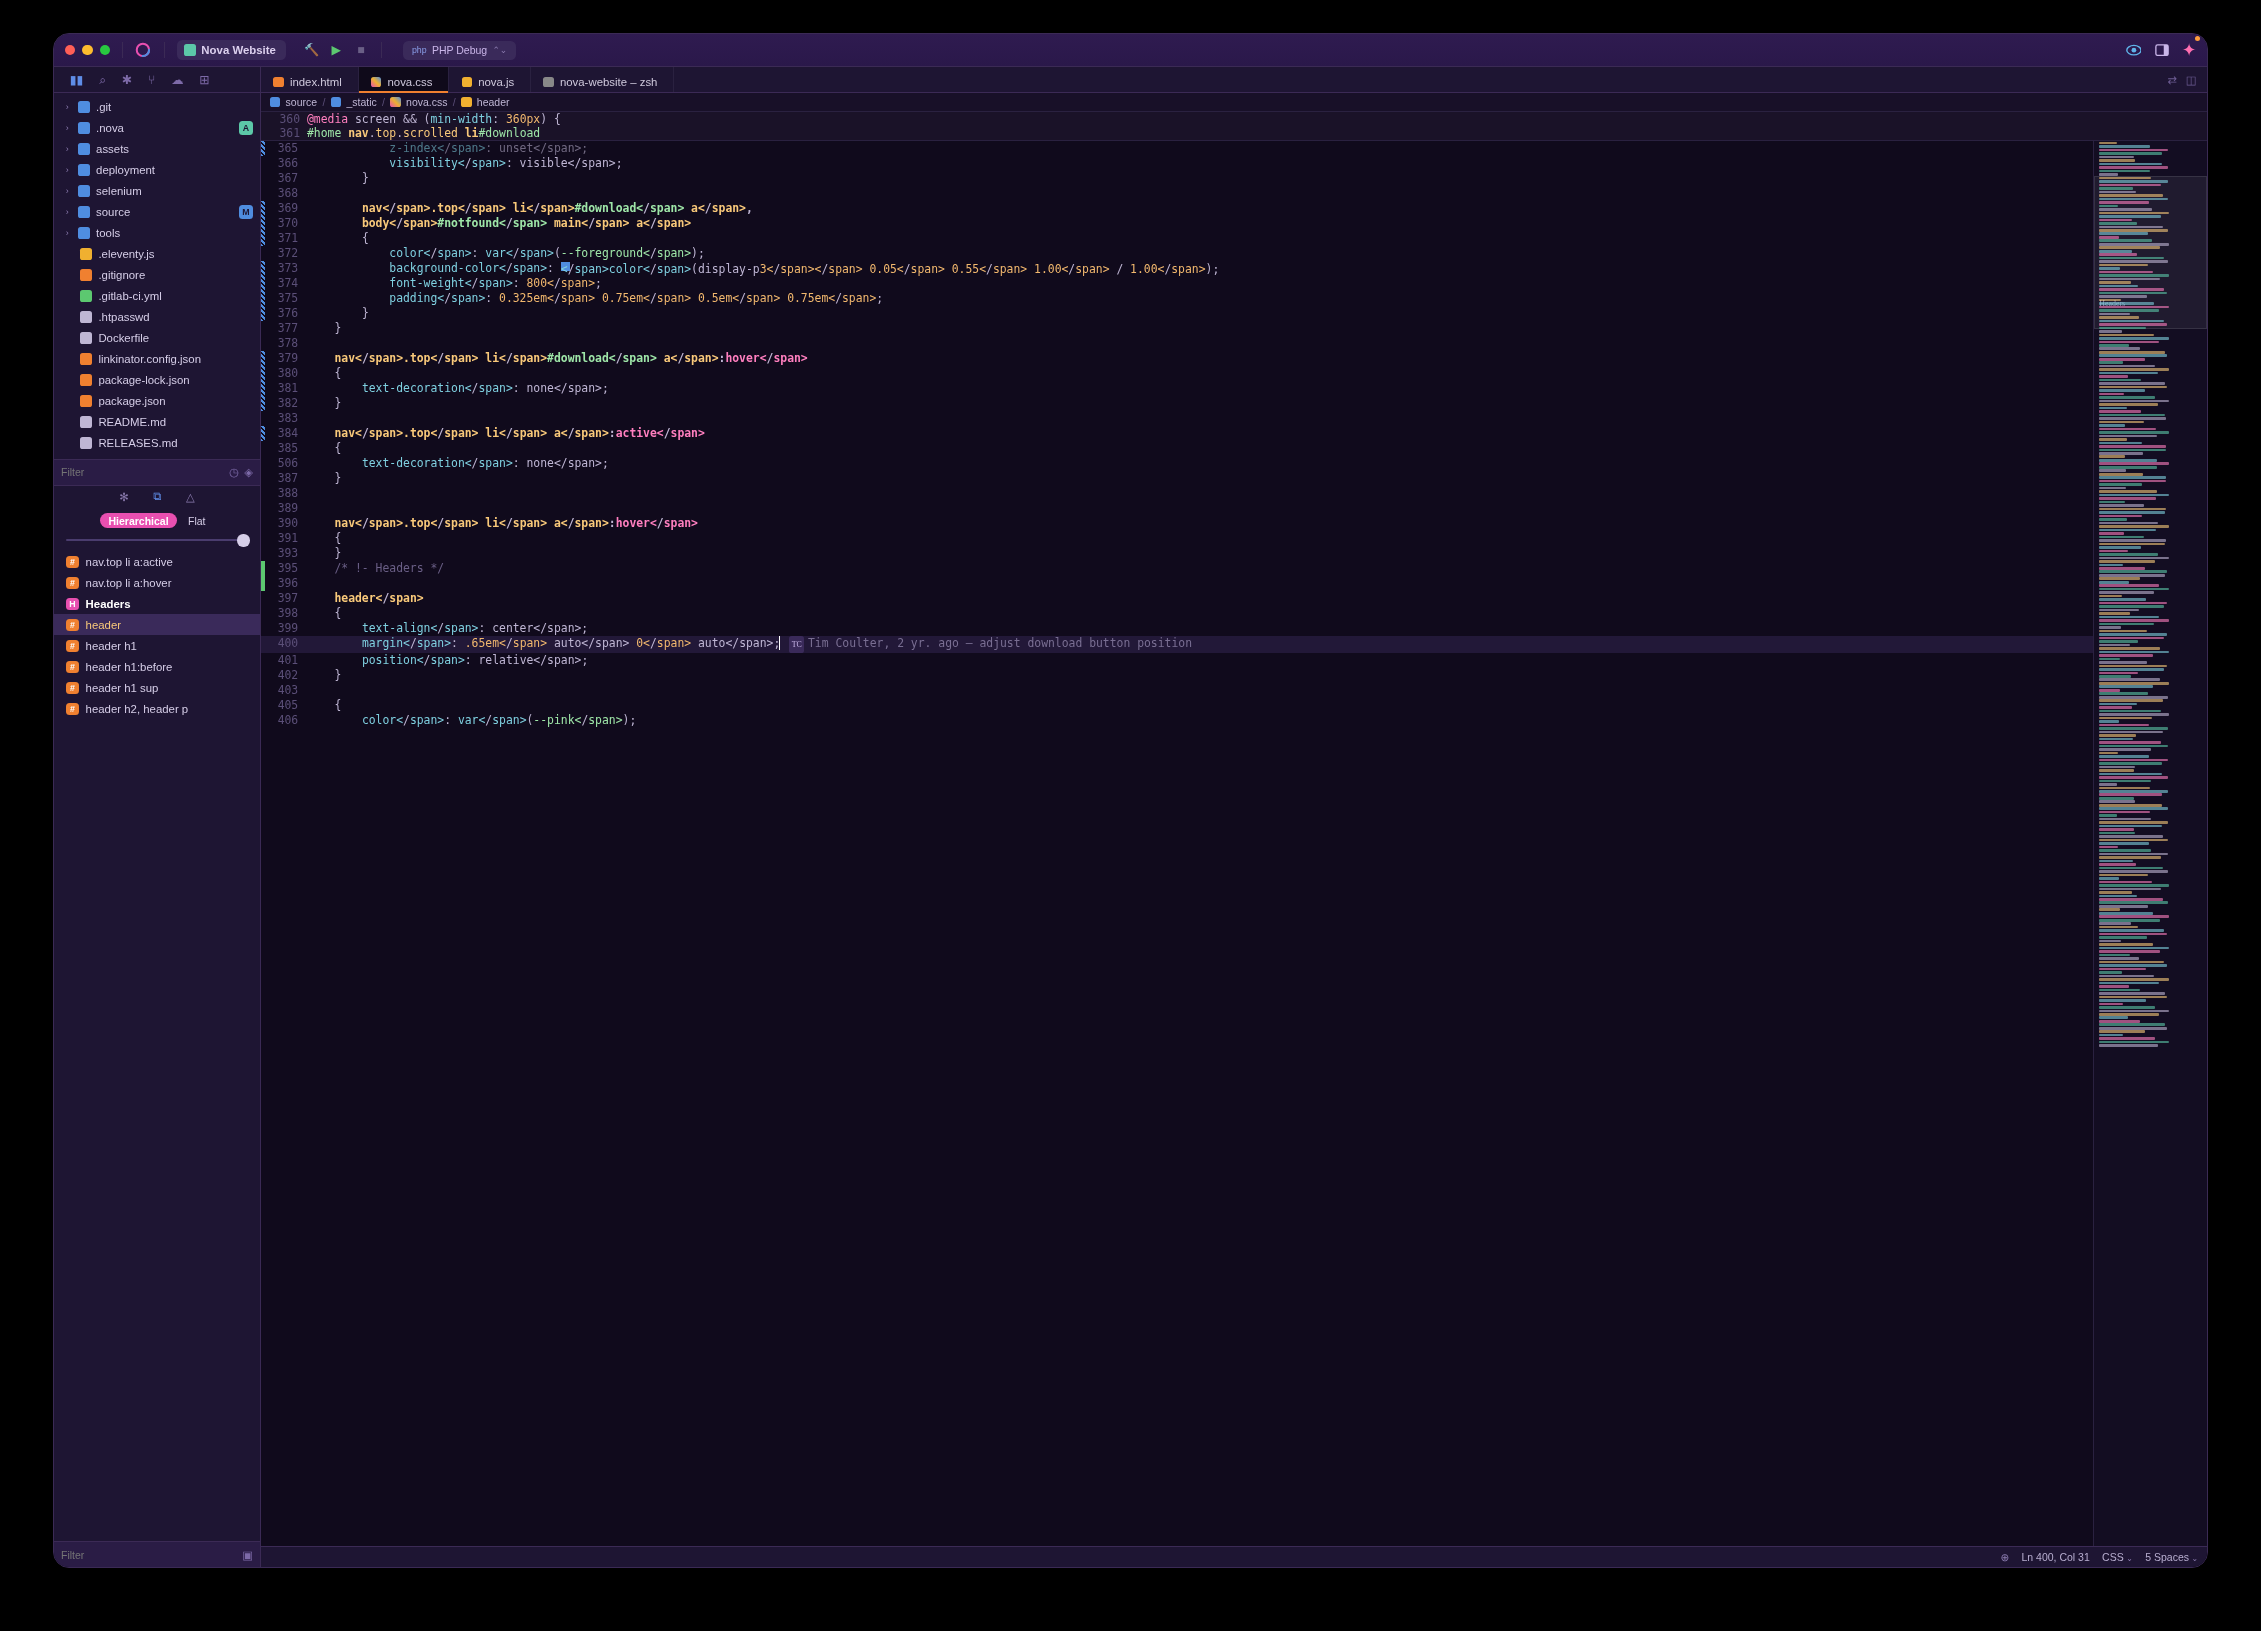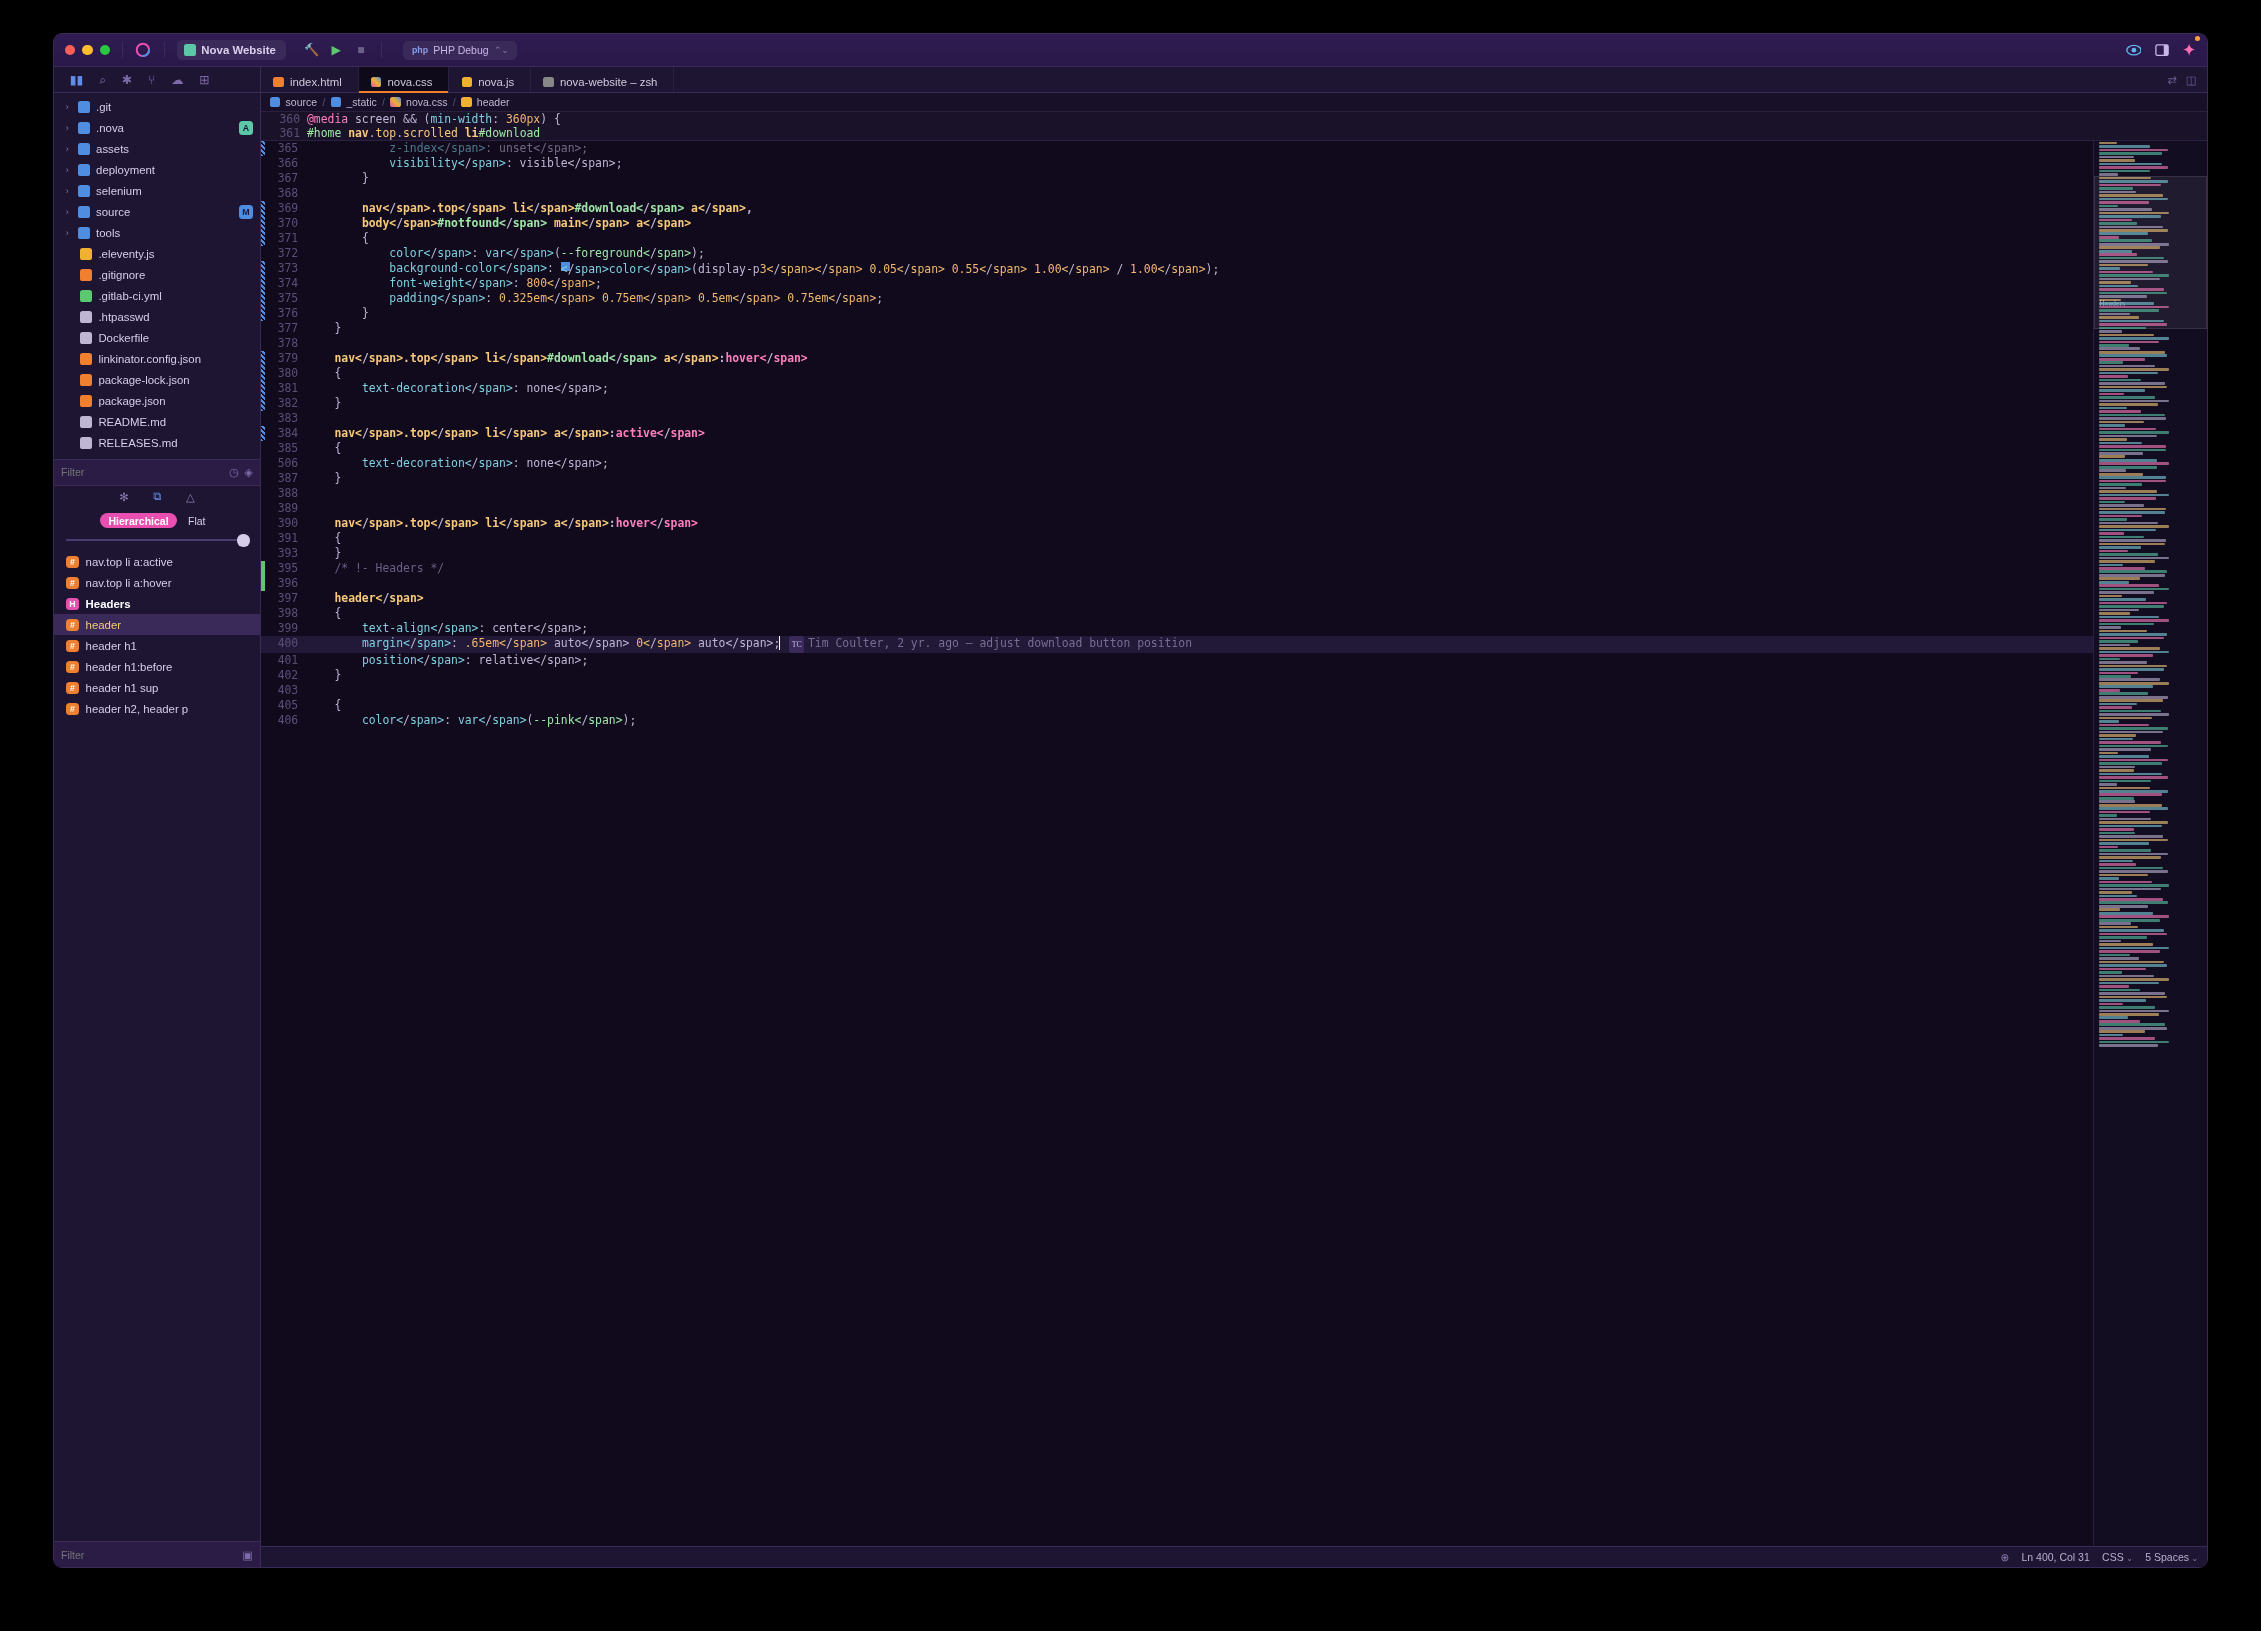--- a/index.html
+++ b/index.html
@@ -2,21 +2,21 @@
 <html style="font-size:14px"><head>
 <meta charset="utf-8">
 <style>
 * { margin: 0; padding: 0; box-sizing: border-box; }
 html, body { width: 100%; height: 100%; background: #000; }
 body { font-family: -apple-system, BlinkMacSystemFont, "Segoe UI", sans-serif; font-size: 11.4px; color: #ccc; }
 .window {
   position: absolute;
   top: 33px; left: 53px; right: 53px; bottom: 63px;
   background: #161022;
-  border-radius: 9px;
+  border-radius: 16px;
   overflow: hidden;
   display: flex;
   flex-direction: column;
   border: 0.9px solid #3b2a55;
   box-shadow: 0 17.5px 53px rgba(0,0,0,.7);
 }
 .titlebar {
   height: 33px;
   background: linear-gradient(#2f1b50,#2a184a);
   display: flex;
@@ -159,21 +159,21 @@
       <span class="prj-icon"></span>
       <span>Nova Website</span>
     </div>
     <div class="tools">
       <span class="tool">🔨</span>
       <span class="tool" style="color:#5cc870">▶</span>
       <span class="tool" style="color:#6a5f86">■</span>
     </div>
     <div class="sep"></div>
     <div class="debug-pill">
-      <span style="color:#8a9ee8;font-weight:700;font-size:8.8px">php</span>
+      <span style="color:#8a9ee8;font-weight:400;font-size:8.8px">php</span>
       <span>PHP Debug</span>
       <span style="color:#8c7cb0;font-size:8.8px">⌃⌄</span>
     </div>
     <div class="rightbar">
       <span class="icon" style="color:#5fb3e8">
         <svg width="17.5" height="12.3" viewBox="0 0 20 14">
             <ellipse cx="10" cy="7" rx="9" ry="6" fill="none" stroke="#5fb3e8" stroke-width="1.8"></ellipse>
             <circle cx="10" cy="7" r="3" fill="#5fb3e8"></circle>
           </svg>
       </span>

